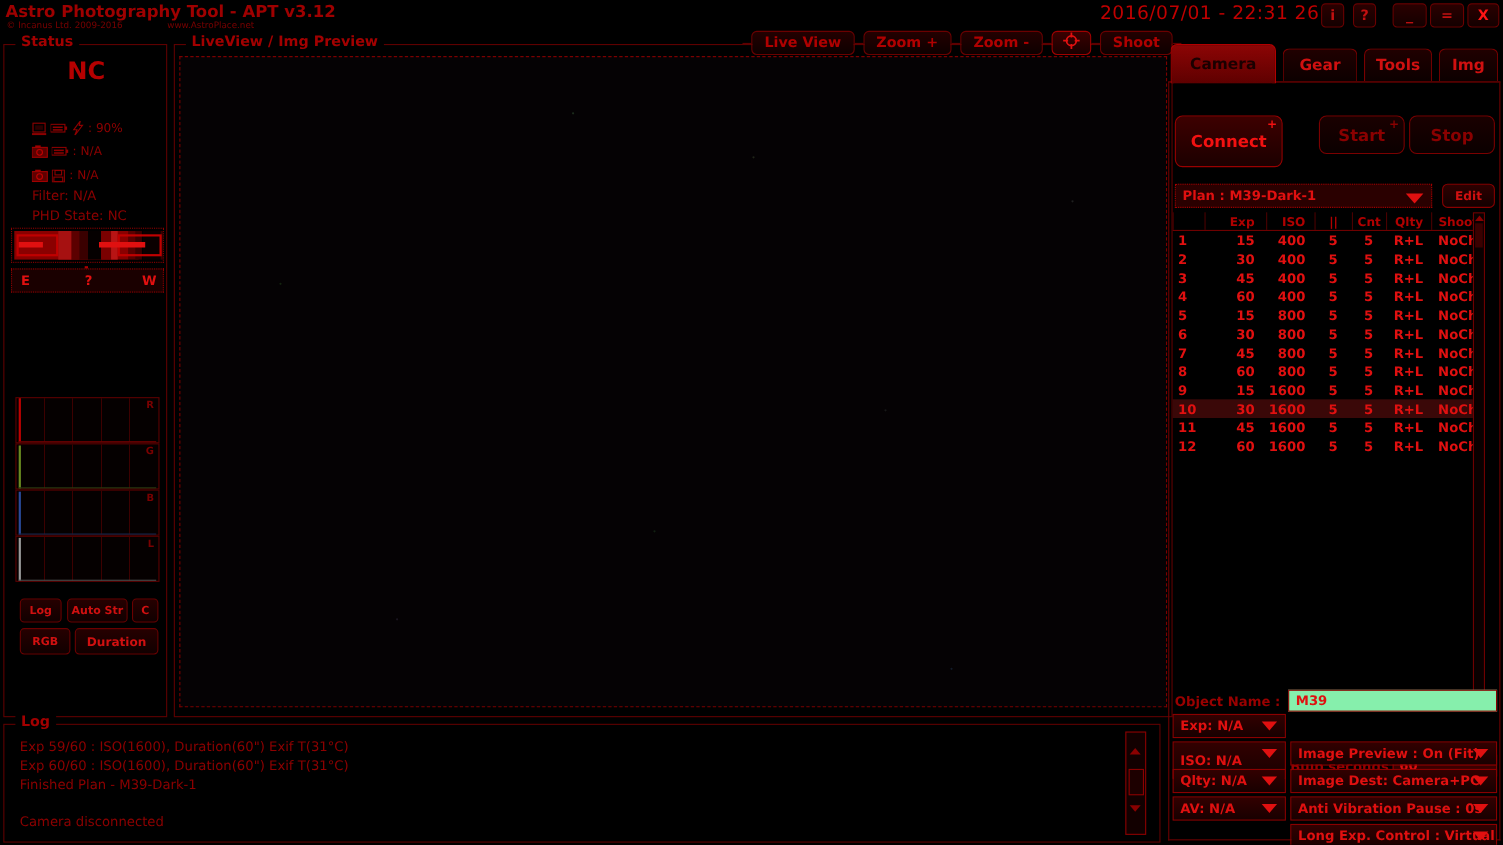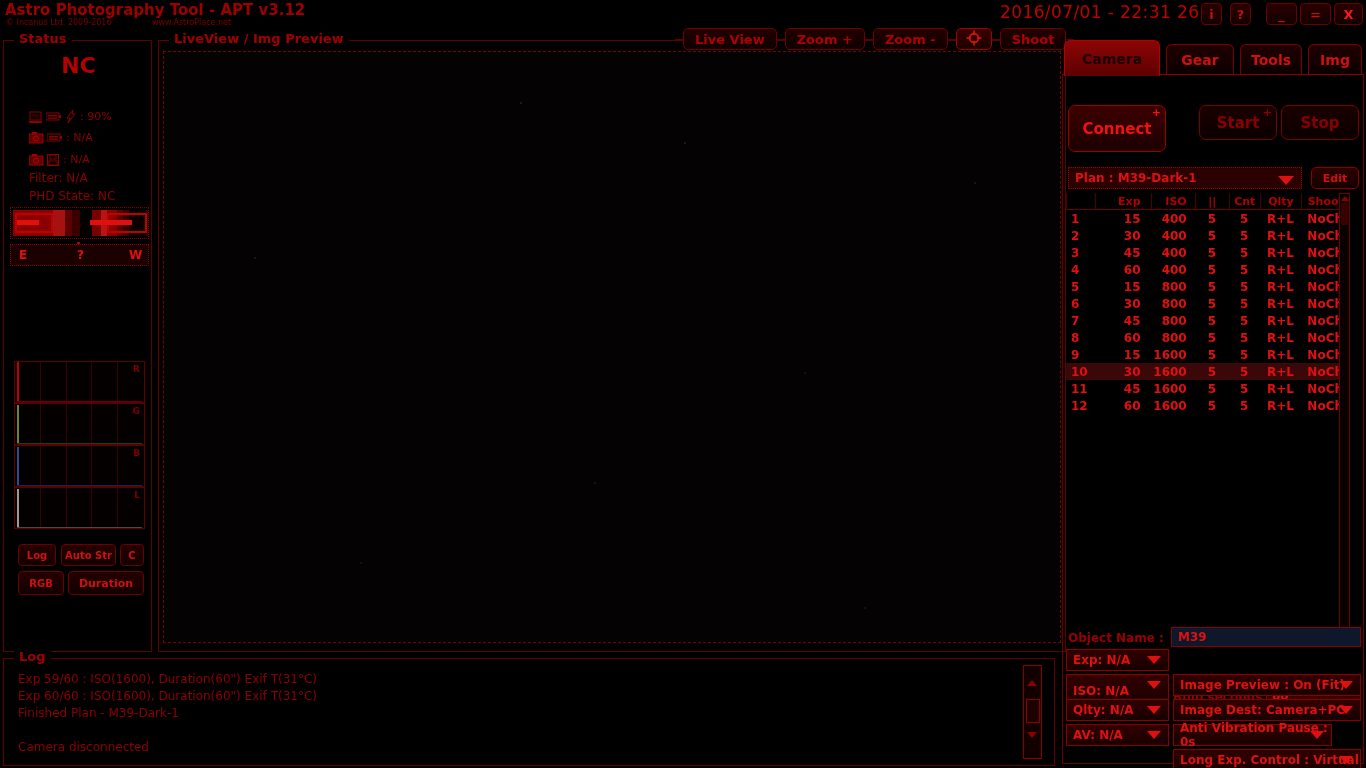--- a/index.html
+++ b/index.html
@@ -191,21 +191,21 @@
   .pt-sb-up { position:absolute; left:1px; top:2px; width:0; height:0;
     border-left:4px solid transparent; border-right:4px solid transparent; border-bottom:5px solid #8a0000; }
   .pt-sb-thumb { position:absolute; left:1px; top:9px; width:7px; height:22px; background:#3a0000; }
 
   .obj-label {
     position:absolute; left:5px; top:556px;
     color:#9a0000; font-size:12px; font-weight:bold;
   }
   .obj-value {
     position:absolute; left:108px; top:552px; width:190px; height:20px;
-    border:1px solid #8a0000; background:#0f172a;
+    border:1px solid #8a0000; background:#86efac;
     color:#e01010; font-size:12px; font-weight:bold;
     display:flex; align-items:center; padding-left:6px;
   }
   .ddl {
     position:absolute; border:1px solid #8a0000;
     background:linear-gradient(#320000,#180000);
     color:#e01010; font-size:12px; font-weight:bold;
     display:flex; align-items:center; padding-left:6px; cursor:pointer;
   }
   .ddl .caret { top:6px; border-left:7px solid transparent; border-right:7px solid transparent; border-top:8px solid #e01010; }
@@ -594,21 +594,21 @@
       <div class="bulb-value">60</div>
 
       <div class="ddl" style="left:110px; top:599px; width:188px; height:22px;">
         <span>Image Preview : On (Fit)</span>
         <span class="caret"></span>
       </div>
       <div class="ddl" style="left:110px; top:624px; width:188px; height:22px;">
         <span>Image Dest: Camera+PC</span>
         <span class="caret"></span>
       </div>
-      <div class="ddl" style="left:110px; top:649px; width:159px; height:22px;align-items:center;">
+      <div class="ddl" style="left:110px; top:649px; width:188px; height:22px;align-items:center;">
         <span>Anti Vibration Pause : 0s</span>
         <span class="caret"></span>
       </div>
       <div class="ddl" style="left:110px; top:674px; width:188px; height:22px;">
         <span>Long Exp. Control : Virtual</span>
         <span class="caret"></span>
       </div>
 
     </div>
   </div>

